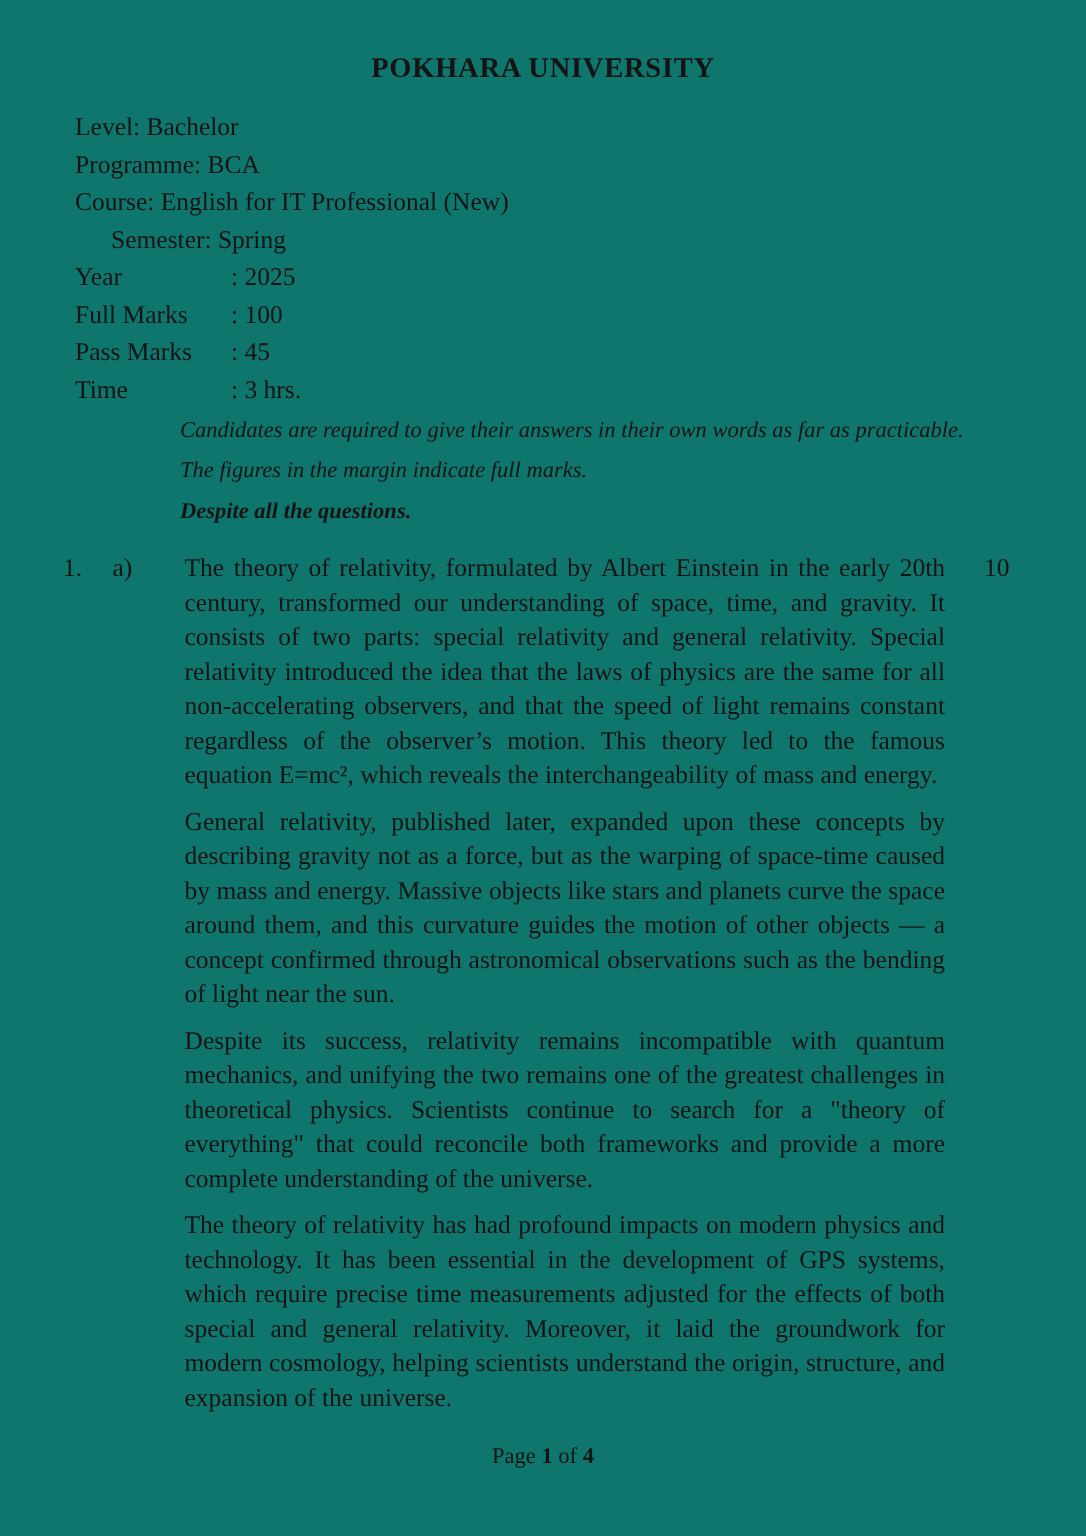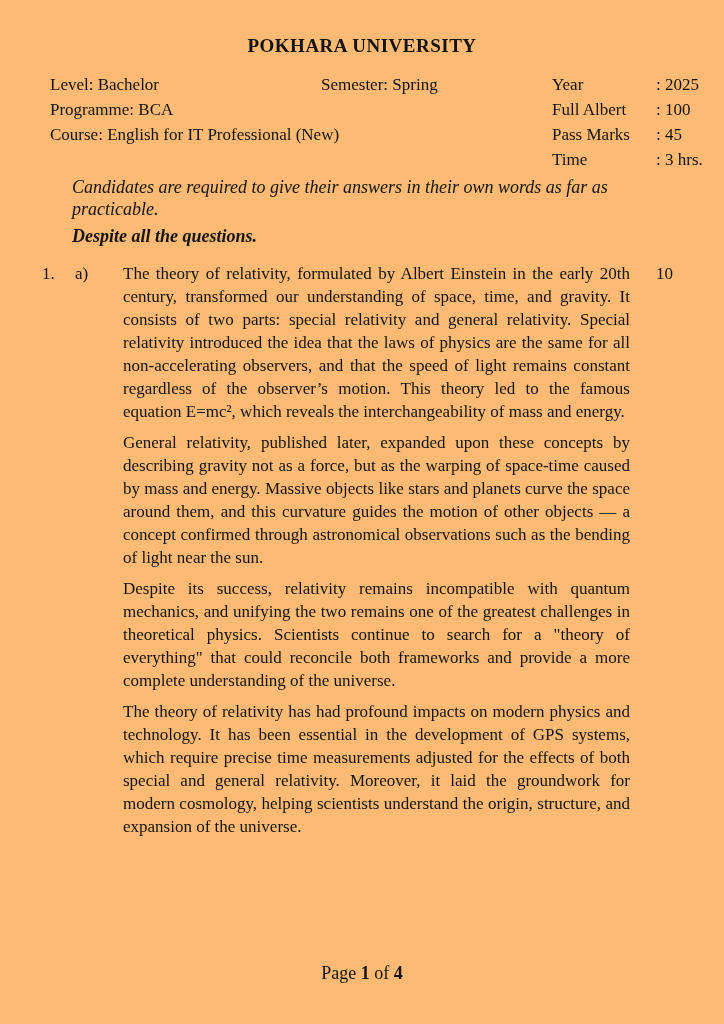--- a/index.html
+++ b/index.html
@@ -10,49 +10,50 @@
     font-family: "Liberation Serif", serif;
     color: #141414;
     position: relative;
     overflow: hidden;
   }
   .page {
     position: relative;
     width: 724px;
     height: 1024px;
     padding-top: 34px;
-    background: #fdba74;
+    background: #0f766e;
   }
   .title {
     text-align: center;
     font-weight: bold;
     font-size: 19px;
     line-height: 24px;
     letter-spacing: 0.5px;
   }
   
   .meta {
     display: flex;
     align-items: flex-start;
     padding-left: 50px;
     margin-top: 14px;
     font-size: 17px;
     line-height: 25px;
+    flex-direction: column;
   }
   .meta-left  { width: 247px; white-space: nowrap; }
   .meta-middle{ width: 231px; white-space: nowrap; margin-left: 24px; }
   .meta-right { white-space: nowrap; }
   .meta-right .mrow { display: flex; gap: 16px; }
   .meta-right .mlabel { width: 88px; display: inline-block; }
   
   .instructions {
-    margin: 4px 0 0 72px;
+    margin: 4px 0 0 120px;
     width: 560px;
     font-style: italic;
-    font-size: 18px;
+    font-size: 15px;
     line-height: 22px;
   }
   .instructions p { margin-bottom: 5px; }
   .instructions p.bold { font-weight: bold; }
   
   .question {
     display: flex;
     align-items: flex-start;
     padding-left: 42px;
     margin-top: 15px;
@@ -69,21 +70,21 @@
     margin-left: 26px;
     text-align: left;
   }
   
   .footer {
     position: absolute;
     left: 0;
     top: 963px;
     width: 724px;
     text-align: center;
-    font-size: 18px;
+    font-size: 15px;
   }
   .footer .bold { font-weight: bold; }
 </style>
 </head>
 <body>
 
 <div class="page">
 
   <h1 class="title">POKHARA UNIVERSITY</h1>
 
@@ -93,36 +94,37 @@
       <div>Programme: BCA</div>
       <div>Course: English for IT Professional (New)</div>
     </div>
     <div class="meta-middle">Semester: Spring</div>
     <div class="meta-right">
       <div class="mrow">
         <span class="mlabel">Year</span>
         <span class="mvalue">: 2025</span>
       </div>
       <div class="mrow">
-        <span class="mlabel">Full Albert</span>
+        <span class="mlabel">Full Marks</span>
         <span class="mvalue">: 100</span>
       </div>
       <div class="mrow">
         <span class="mlabel">Pass Marks</span>
         <span class="mvalue">: 45</span>
       </div>
       <div class="mrow">
         <span class="mlabel">Time</span>
         <span class="mvalue">: 3 hrs.</span>
       </div>
     </div>
   </div>
 
   <div class="instructions">
     <p>Candidates are required to give their answers in their own words as far as practicable.</p>
+    <p>The figures in the margin indicate full marks.</p>
     <p class="bold">Despite all the questions.</p>
   </div>
 
   <div class="question">
     <div class="qnum">1.</div>
     <div class="qpart">a)</div>
     <div class="qbody">
       <p>The theory of relativity, formulated by Albert Einstein in the early 20th century, transformed our understanding of space, time, and gravity. It consists of two parts: special relativity and general relativity. Special relativity introduced the idea that the laws of physics are the same for all non-accelerating observers, and that the speed of light remains constant regardless of the observer’s motion. This theory led to the famous equation E=mc², which reveals the interchangeability of mass and energy.</p>
       <p>General relativity, published later, expanded upon these concepts by describing gravity not as a force, but as the warping of space-time caused by mass and energy. Massive objects like stars and planets curve the space around them, and this curvature guides the motion of other objects — a concept confirmed through astronomical observations such as the bending of light near the sun.</p>
       <p>Despite its success, relativity remains incompatible with quantum mechanics, and unifying the two remains one of the greatest challenges in theoretical physics. Scientists continue to search for a "theory of everything" that could reconcile both frameworks and provide a more complete understanding of the universe.</p>

